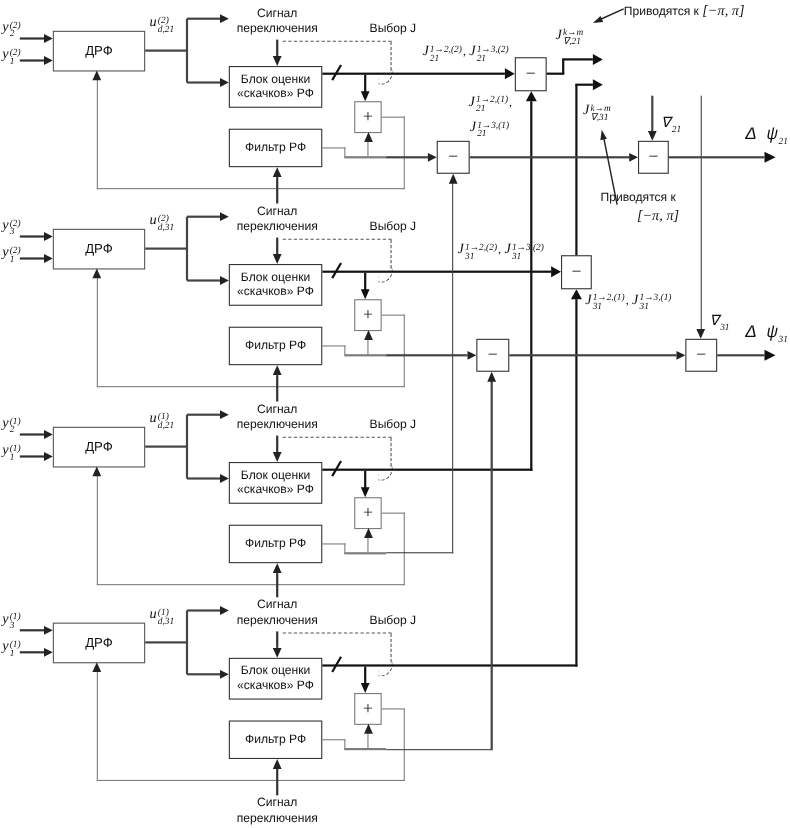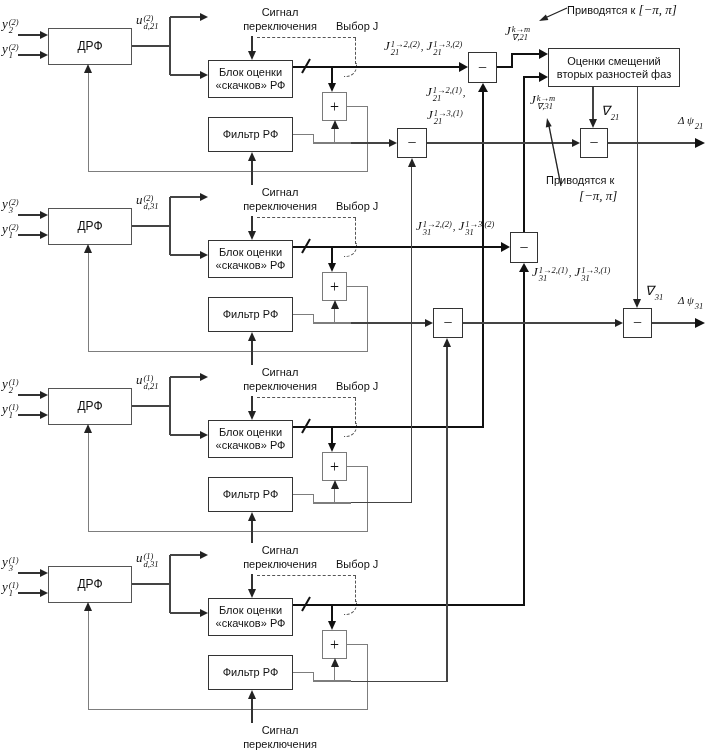--- a/index.html
+++ b/index.html
@@ -23,21 +23,21 @@
   .box{position:absolute;border:1.5px solid #333;background:#fff;display:flex;flex-direction:column;
        align-items:center;justify-content:center;text-align:center;font-size:11px;line-height:13px;color:#111;box-sizing:border-box;}
   .opbox{font-family:"Liberation Serif",serif;font-size:16px;line-height:16px;}
   
   .txt{position:absolute;font-size:11px;color:#111;white-space:nowrap;}
   .rng{font-family:"Liberation Serif",serif;font-style:italic;font-size:13px;}
   .fml{position:absolute;font-family:"Liberation Serif",serif;font-style:italic;font-size:12px;color:#111;white-space:nowrap;}
   .fml .b{font-size:13px;}
   .fml .ss{display:inline-block;vertical-align:-5px;margin-left:1px;line-height:8px;text-align:left;}
   .fml .ss .sup,.fml .ss .sub{display:block;font-size:8.5px;letter-spacing:0;}
-  .fml.big .b{font-size:11px;}
+  .fml.big .b{font-size:16px;font-family:Liberation Mono, monospace;}
   .sep{font-size:11px;margin:0 3px 0 1px;font-style:normal;}
   .inlinefml{position:static;}
   
   .g{position:absolute;left:0;width:380px;height:176px;}
   .g .ylt{left:2px;top:16px;}  .g .ylb{left:2px;top:41px;}
   .g .ya1{left:18px;top:34.3px;width:22px;background:#333;} .g .yh1{left:40px;top:31.3px;}
   .g .ya2{left:18px;top:54.3px;width:22px;background:#333;} .g .yh2{left:40px;top:51.3px;}
   .g .drf{left:48px;top:28px;width:84px;height:37px;font-size:12px;border-color:#555;}
   .g .ul{left:136px;top:12px;}
   .g .dout{left:132px;top:45.3px;width:38px;}
@@ -59,21 +59,21 @@
   .g .pov{left:366.6px;top:106px;height:66px;}
   .g .fbh{left:88px;top:170.6px;width:280px;}
   .g .fbv{left:87.6px;top:72px;height:100px;}
   .g .fbah{left:84.1px;top:64px;}
   .g .fstub{left:293px;top:133.8px;width:21px;}
   .g .fstep{left:312.6px;top:134px;height:9px;}
   .g .frow{left:312.6px;top:142.3px;width:38.5px;}
   .g .pbrv{left:334px;top:129px;height:14px;}
   .g .pbrh{left:330.5px;top:120px;}
   
-  .sw{position:absolute;left:212px;width:80px;text-align:center;font-size:11px;line-height:14px;color:#111;margin-left:28px;}
+  .sw{position:absolute;left:212px;width:80px;text-align:center;font-size:11px;line-height:14px;color:#111;}
 </style>
 </head>
 <body>
 
 <div id="canvas">
 
   <div class="g" style="top:0px">
     <span class="fml ylt"><span class="b">y</span><span class="ss"><span class="sup">(2)</span><span class="sub">2</span></span></span>
     <span class="fml ylb"><span class="b">y</span><span class="ss"><span class="sup">(2)</span><span class="sub">1</span></span></span>
     <div class="h ya1"></div>
@@ -324,24 +324,20 @@
   <div class="htk" style="left:511px;top:52.8px;width:28px"></div>
   <div class="ah-rt" style="left:539px;top:49px"></div>
 
   <div class="box opbox" style="left:510px;top:232px;width:28px;height:31px">
       <span>−</span>
     </div>
   <div class="vtk" style="left:522.6px;top:77px;height:155px"></div>
   <div class="htk" style="left:523px;top:75.8px;width:16px"></div>
   <div class="ah-rt" style="left:539px;top:72px"></div>
 
-  <div class="box" style="left:548px;top:48px;width:132px;height:39px">
-    <div>Оценки смещений</div>
-    <div>вторых разностей фаз</div>
-  </div>
   <div class="v" style="left:592.3px;top:87px;height:33px"></div>
   <div class="ah-d" style="left:589px;top:119px"></div>
   <div class="v" style="left:636.6px;top:87px;height:213px"></div>
   <div class="ah-d" style="left:633.3px;top:299px"></div>
 
   <div class="h" style="left:351px;top:142.3px;width:38px"></div>
   <div class="ah-r" style="left:389px;top:139.3px"></div>
   <div class="box opbox" style="left:397px;top:128px;width:30px;height:30px">
       <span>−</span>
     </div>

